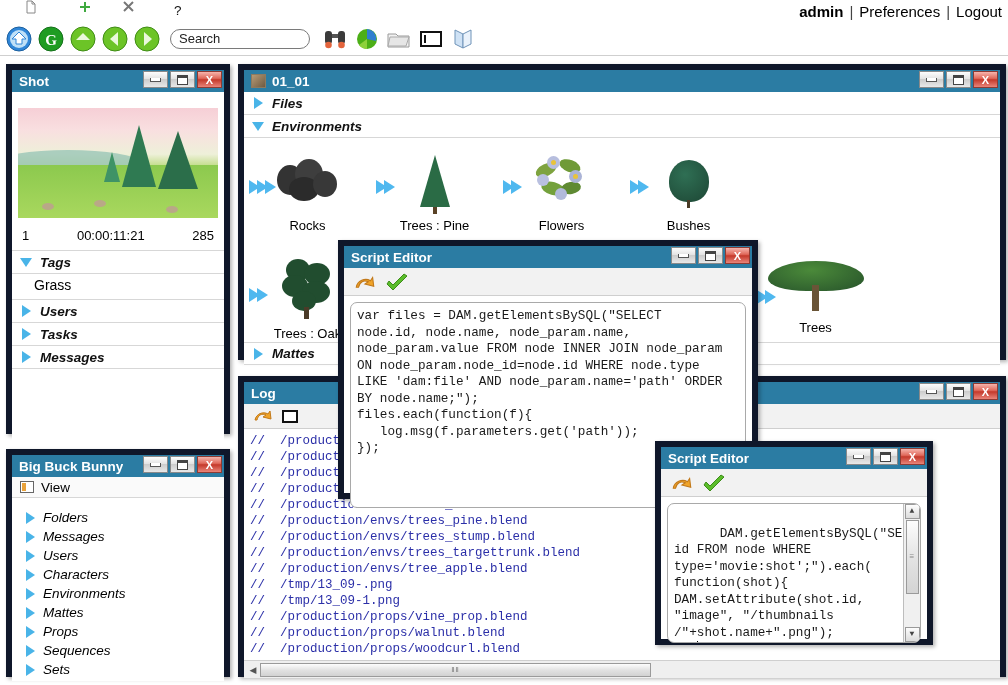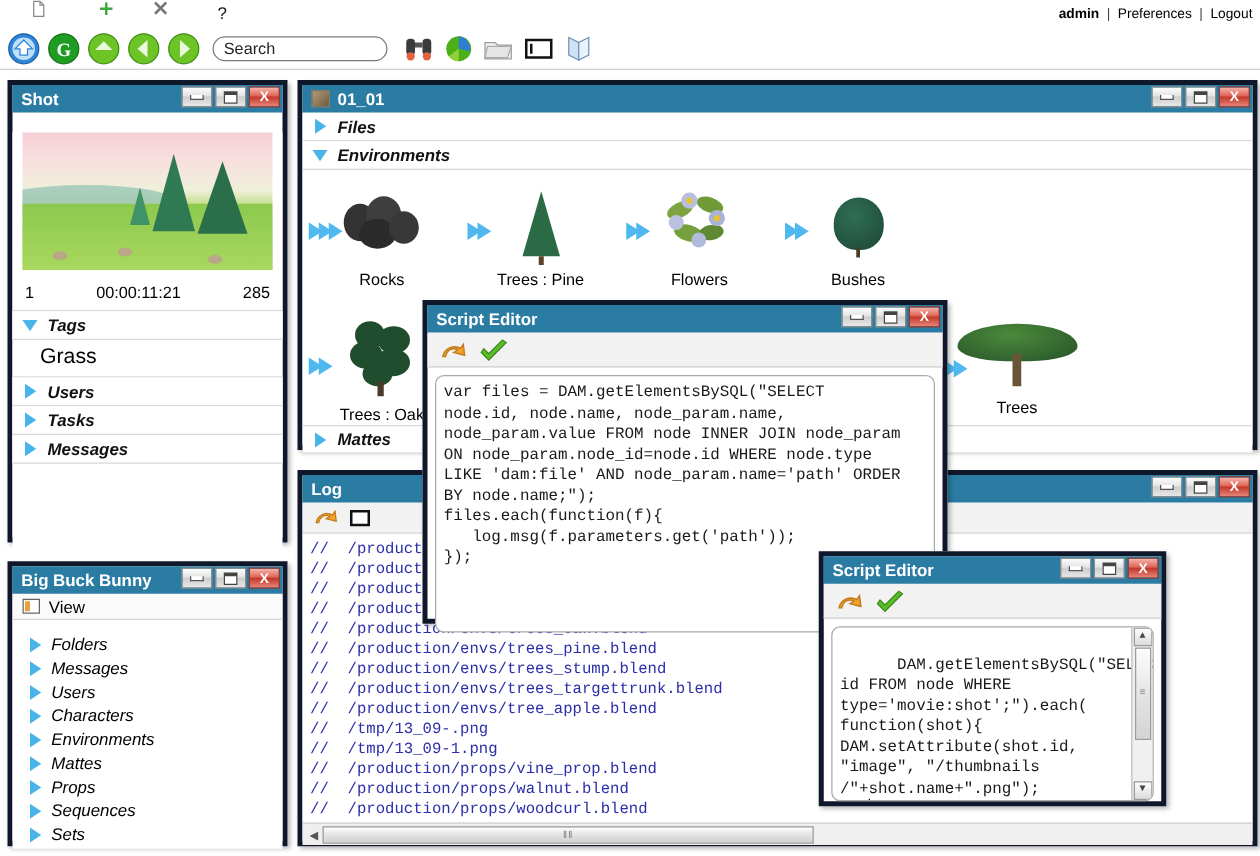--- a/index.html
+++ b/index.html
@@ -26,21 +26,21 @@
     font-size:13.5px; color:#111;
     cursor:default;
     flex-direction:column;
   }
   .menu-item .mlabel { line-height:22px; }
   .menu-icons { display:inline-block; width:14px; height:14px; position:relative; }
 
   .acct {
     position:absolute; right:6px; top:0; height:22px;
     display:flex; align-items:center; gap:6px;
-    font-size:11px;
+    font-size:15px;
     margin-left:12px;
   }
   .acct .sep { color:#444; }
   .acct .u { font-weight:bold; }
   .acct a { color:#000; text-decoration:none; }
 
   
   .toolbar {
     position:absolute; left:0; top:22px; width:1008px; height:34px;
     background:#ffffff;
@@ -59,21 +59,21 @@
   
   .page-bg {
     position:absolute; left:0; top:57px; width:1008px; height:628px;
     background:#ffffff;
   }
 
   
   .win {
     position:absolute;
     background:#ffffff;
-    border:4px solid #0f172a;
+    border:6px solid #0f172a;
     box-shadow: 2px 2px 4px rgba(0,0,0,0.30);
   }
   .win-title {
     height:22px; background:#2b7ca3;
     display:flex; align-items:center;
     padding-left:7px; color:#fff;
     font-weight:bold; font-size:13.5px;
     position:relative;
     font-family:"Liberation Sans", sans-serif;
   }
@@ -120,21 +120,21 @@
     border-left:17px solid transparent;border-right:17px solid transparent;border-bottom:62px solid #2f7a52; }
   .thumb .t2 { position:absolute; left:43%; bottom:33%; width:0;height:0;
     border-left:8px solid transparent;border-right:8px solid transparent;border-bottom:30px solid #3f9366; }
   .thumb .t3 { position:absolute; left:70%; bottom:26%; width:0;height:0;
     border-left:20px solid transparent;border-right:20px solid transparent;border-bottom:58px solid #2b6e4a; }
   .thumb .rock { position:absolute; width:12px;height:7px;background:#b9a887;border-radius:50%; }
   .shot-meta {
     display:flex; justify-content:space-between; align-items:center;
     padding:10px 10px 7px 10px; font-size:13px; border-bottom:1px solid #d7d7d7;
   }
-  .sec-val { padding:3px 0 6px 22px; font-size:17px; border-bottom:1px solid #d7d7d7; }
+  .sec-val { padding:3px 0 6px 22px; font-size:14px; border-bottom:1px solid #d7d7d7; }
 
   
   #bbbWin { left:6px; top:449px; width:224px; height:228px; }
   .bbb-toolbar {
     height:21px; background:#fafafa; border-bottom:1px solid #d7d7d7;
     display:flex; align-items:center; gap:7px; padding-left:8px; font-size:13.5px;
   }
   .viewicon { width:14px; height:12px; border:1px solid #666; background:#fff; position:relative; }
   .viewicon:before { content:""; position:absolute; left:1px; top:1px; width:4px; height:8px; background:#e9a23b; }
   .bbb-list { padding:10px 0 0 0; background:#fff; height:183px; }

